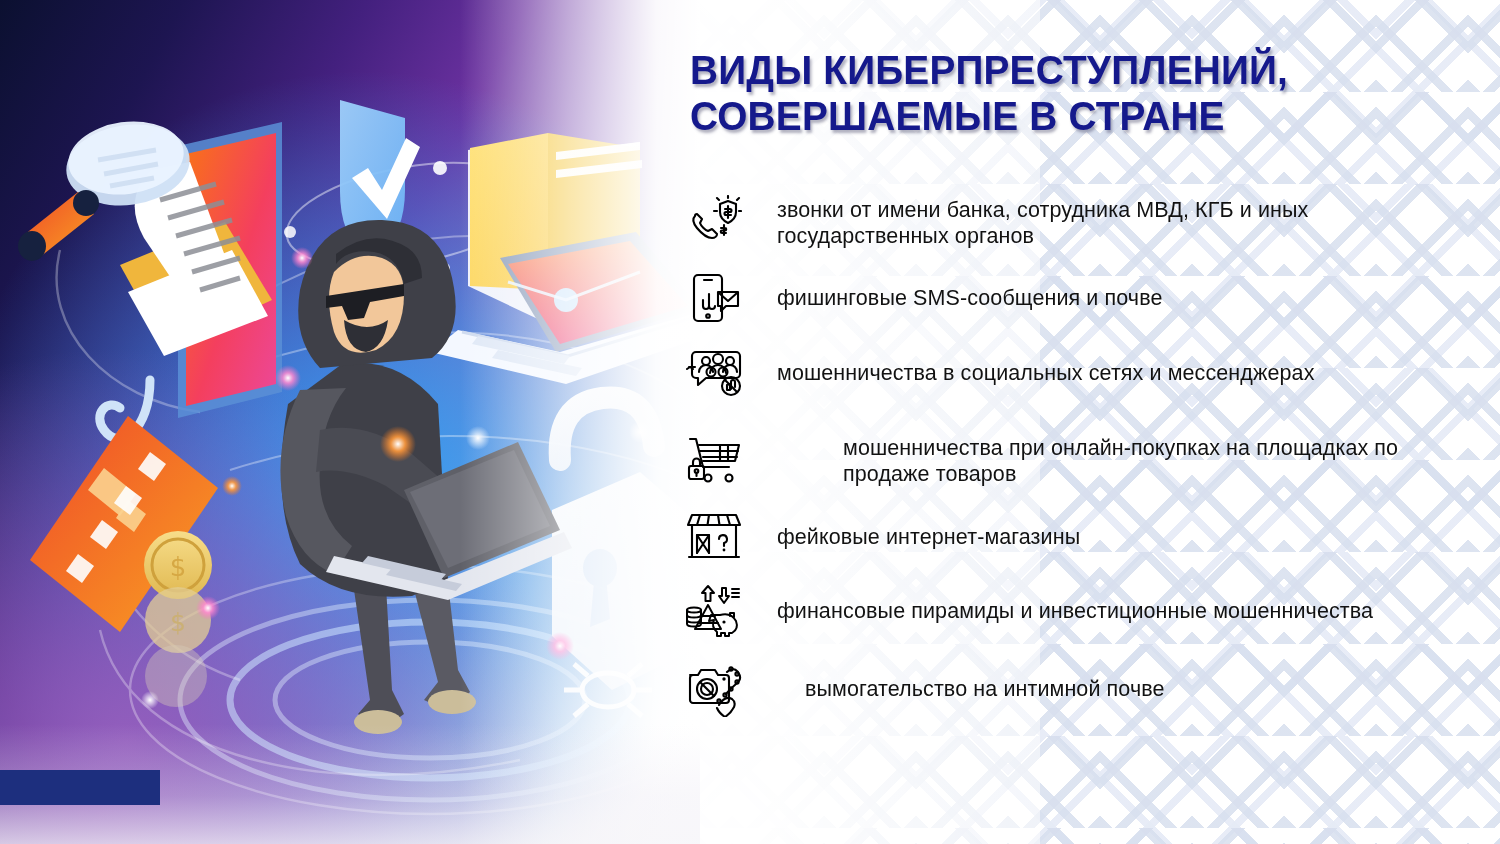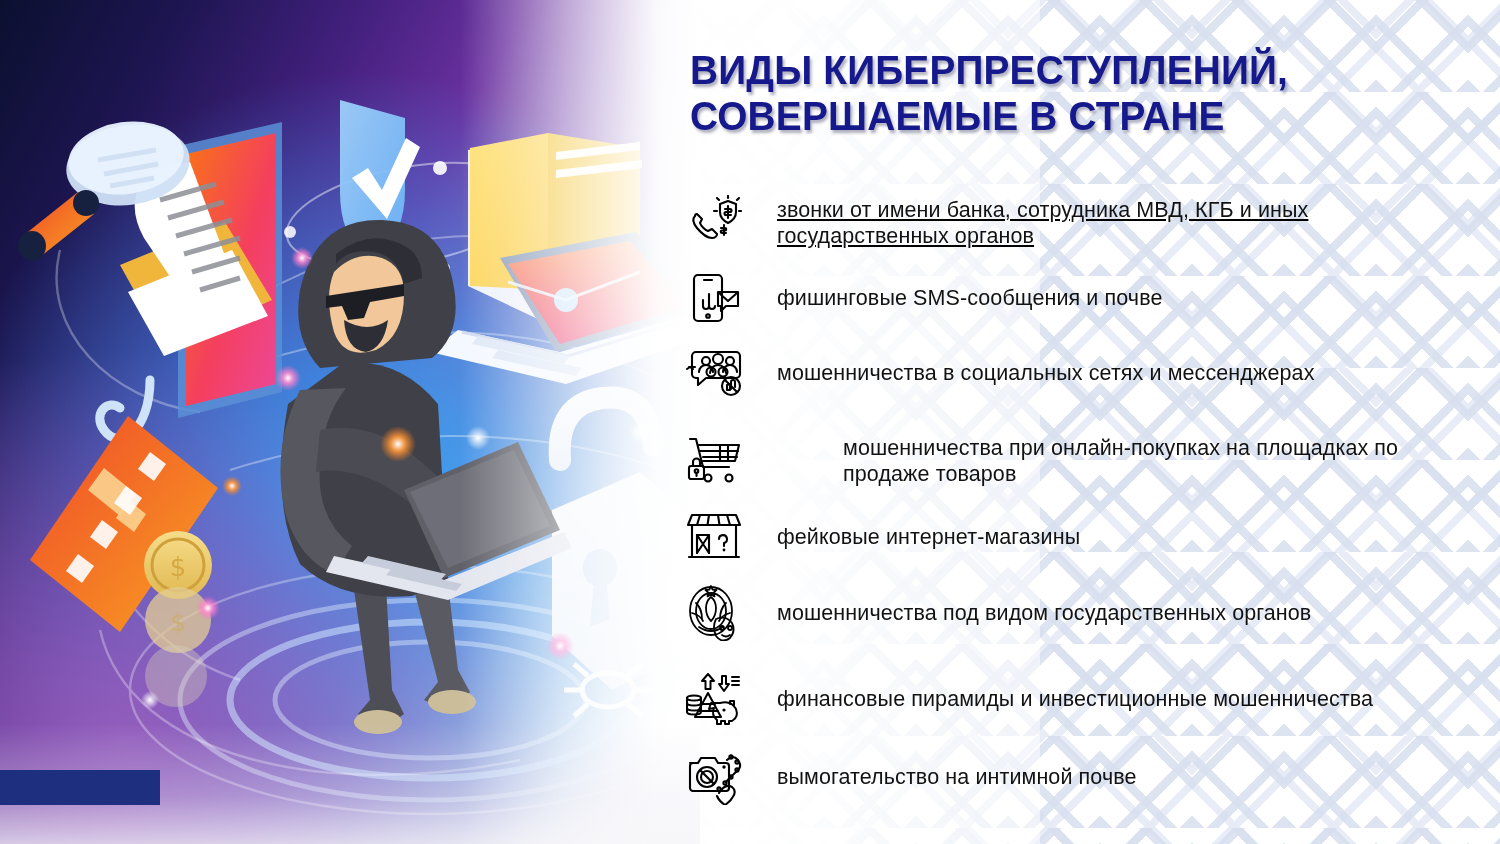--- a/index.html
+++ b/index.html
@@ -74,28 +74,28 @@
     width:62px;min-width:62px;height:62px;
     display:flex;align-items:center;justify-content:center;
   }
   .row .ico svg{display:block;}
   .row .txt{
     margin-left:32px;
     font-size:21.5px;line-height:1.22;color:#121212;
     font-weight:400;letter-spacing:.1px;
     max-width:640px;
   }
-  .r1{height:86px;text-decoration:underline;}
+  .r1{height:86px;}
   .r2{height:60px;}
   .r3{height:86px;}
   .r4{height:86px;justify-content:space-between;}
   .r5{height:62px;}
   .r6{height:86px;}
   .r7{height:82px;}
-  .r8{height:70px;}
+  .r8{height:70px;gap:28px;}
 </style>
 </head>
 <body>
 
 <div id="slide">
 
   <div class="ornament"></div>
   <div class="ornament-fade"></div>
 
   <div class="illus">
@@ -399,37 +399,20 @@
           <path d="M6 16 v32 M50 16 v32 M3 48 h50"></path>
           <path d="M11 44 v-18 h12 v18"></path>
           <path d="M11 26 l12 18 M23 26 l-12 18"></path>
           <path d="M33 30 a4 4 0 1 1 5 4 v3"></path>
           <circle cx="38" cy="41" r="1.4" fill="#000" stroke="none"></circle>
         </svg>
       </div>
       <div class="txt">фейковые интернет-магазины</div>
     </div>
 
-    <div class="row r6">
-      <div class="ico">
-        <svg width="56" height="56" viewBox="0 0 56 56" fill="none" stroke="#000" stroke-width="1.8" stroke-linecap="round" stroke-linejoin="round">
-          <ellipse cx="25" cy="26" rx="21" ry="24"></ellipse>
-          <ellipse cx="25" cy="26" rx="15" ry="18"></ellipse>
-          <path d="M25 1 l1.6 3.6 l3.9 .4 l-2.9 2.6 l.9 3.8 l-3.5 -2 l-3.5 2 l.9 -3.8 l-2.9 -2.6 l3.9 -.4z"></path>
-          <path d="M25 12 q5 4 5 11 q0 8 -5 13 q-5 -5 -5 -13 q0 -7 5 -11z"></path>
-          <path d="M10 18 q6 6 6 16 M40 18 q-6 6 -6 16 M6 28 q8 2 11 8 M44 28 q-8 2 -11 8"></path>
-          <path d="M13 42 q12 8 24 0"></path>
-          <path d="M30 34 q10 -4 16 4 q4 8 -2 15 q-8 6 -14 -2 q-4 -9 0 -17z"></path>
-          <circle cx="36" cy="43" r="2"></circle>
-            <circle cx="44" cy="43" r="2"></circle>
-          <path d="M36 50 q4 3 8 0"></path>
-        </svg>
-      </div>
-      <div class="txt">мошенничества под видом государственных органов</div>
-    </div>
 
     <div class="row r7">
       <div class="ico">
         <svg width="56" height="56" viewBox="0 0 56 56" fill="none" stroke="#000" stroke-width="2" stroke-linecap="round" stroke-linejoin="round">
           <path d="M22 3 l-6 7 h3.5 v8 h5 v-8 h3.5z"></path>
           <path d="M38 20 l5 -7 h-3 v-8 h-4 v8 h-3z"></path>
           <path d="M46 6 h7 M46 10 h7 M46 14 h7"></path>
           <path d="M22 22 l-13 24 h26z"></path>
           <path d="M15 33 h14 M12 40 h20"></path>
           <ellipse cx="8" cy="27" rx="7" ry="2.6"></ellipse>

